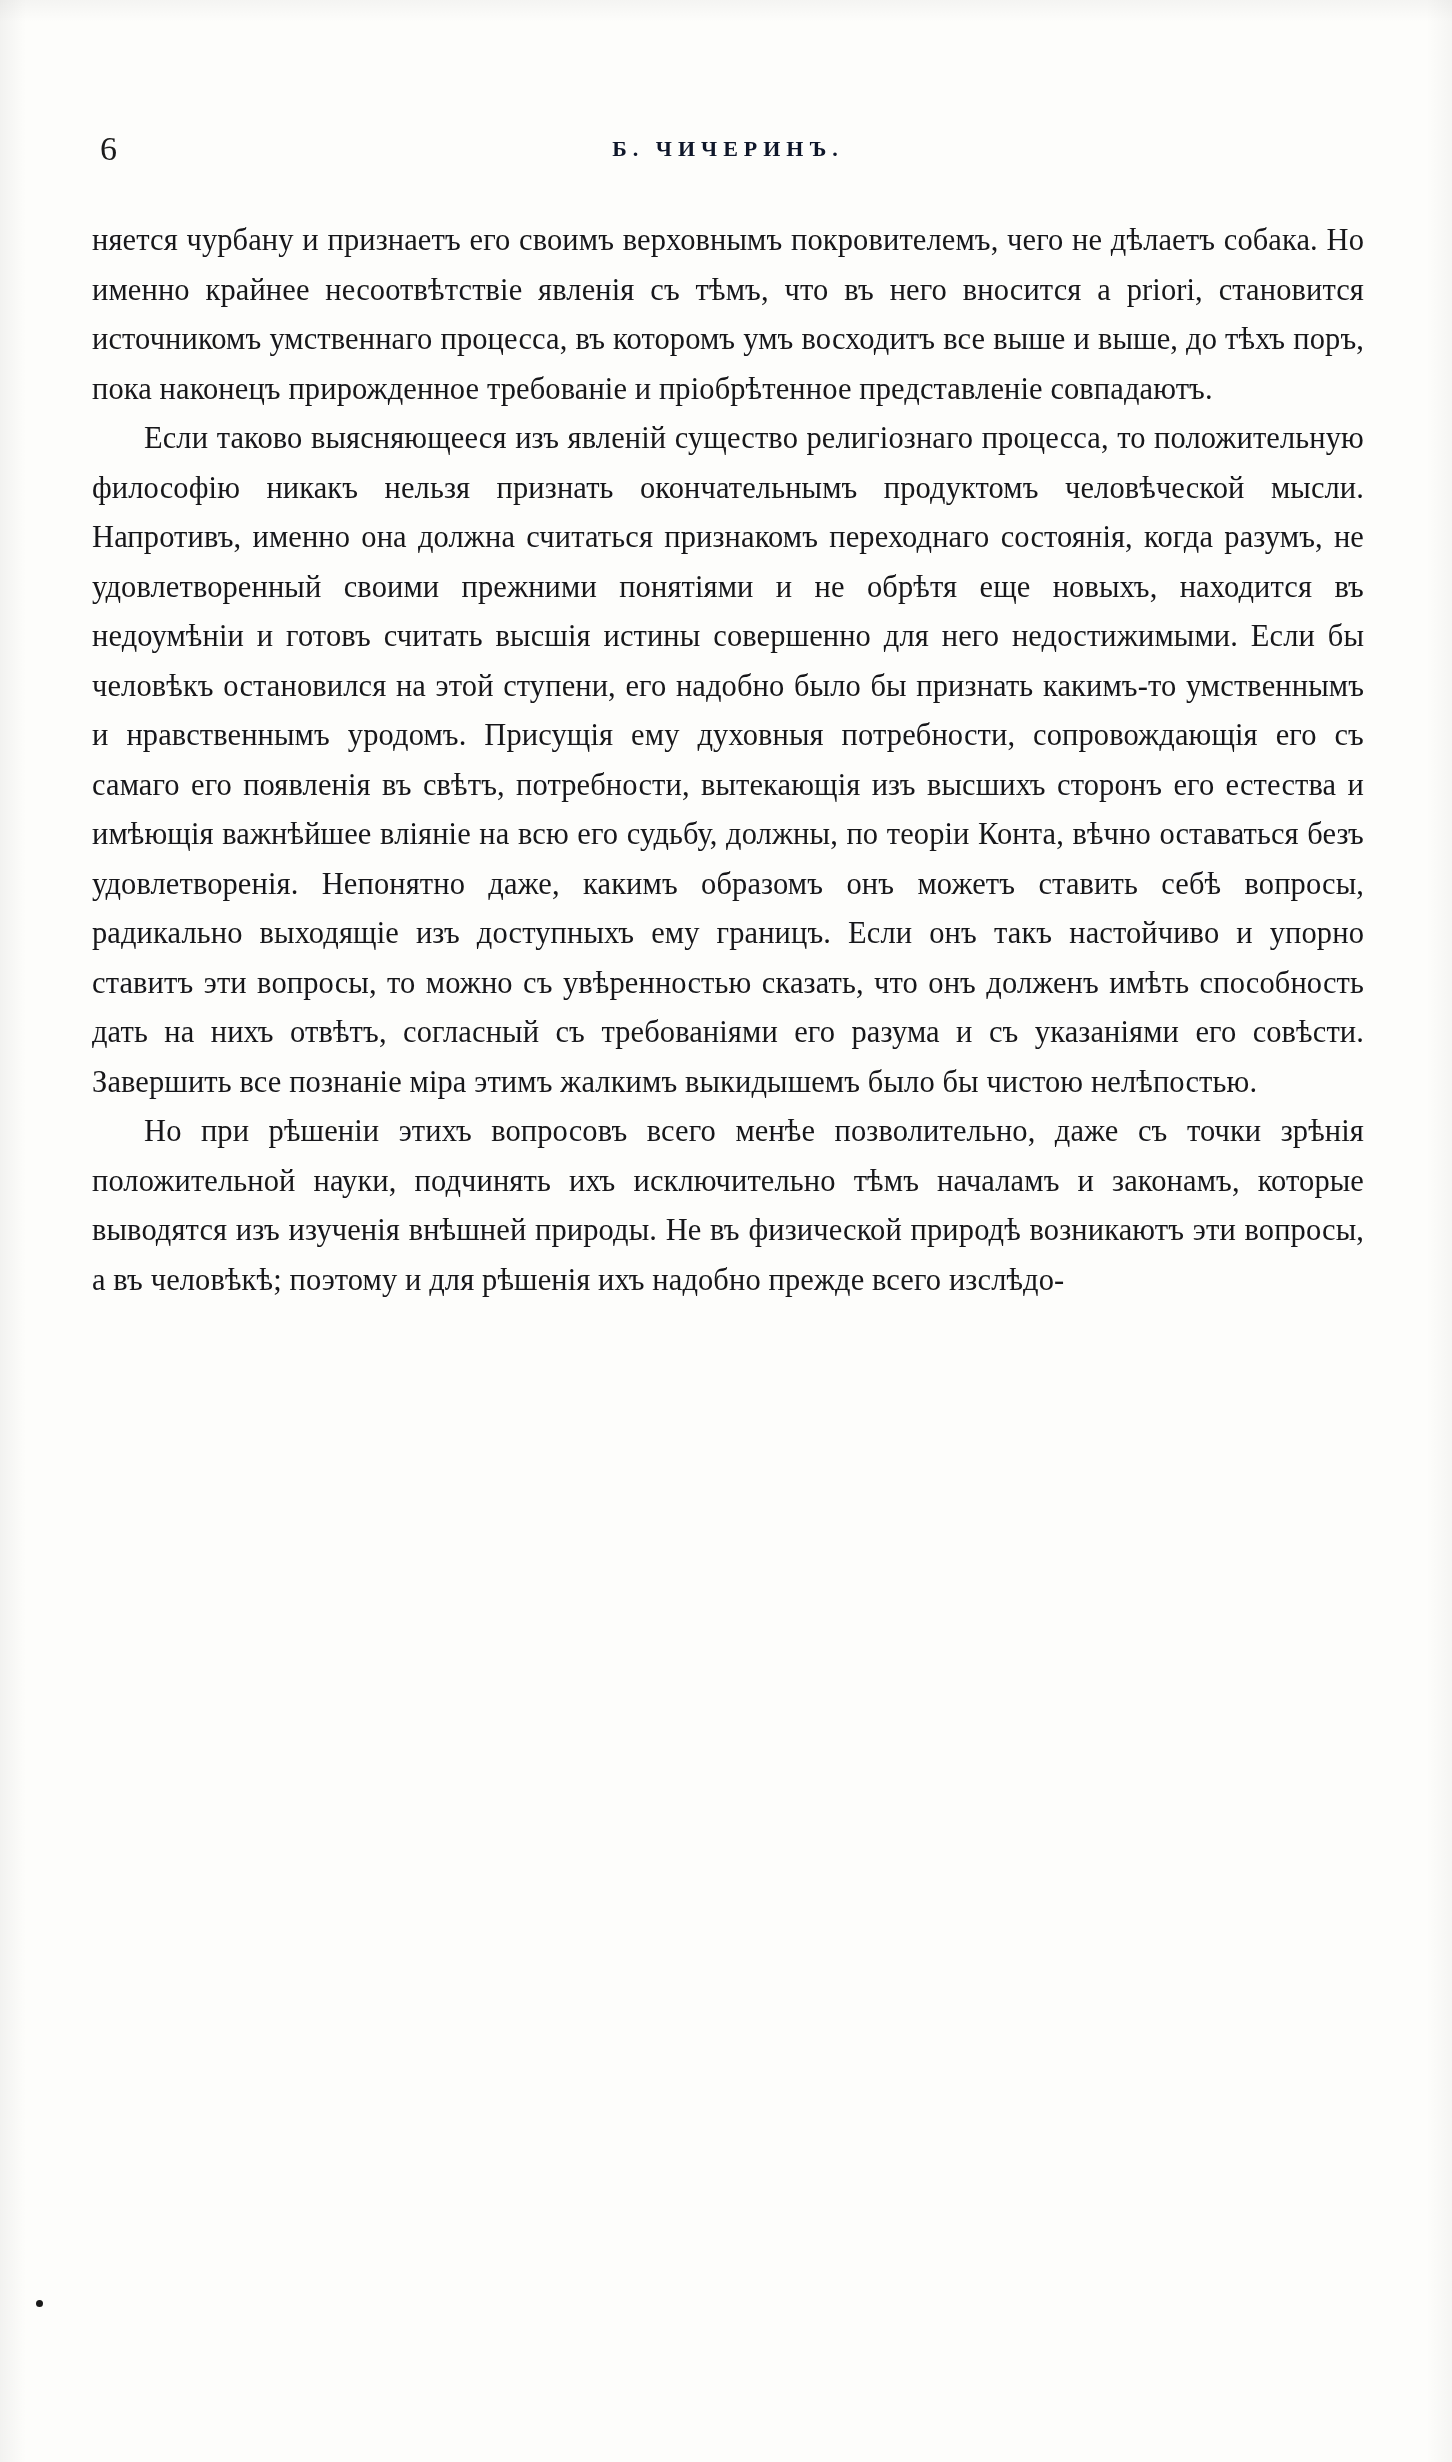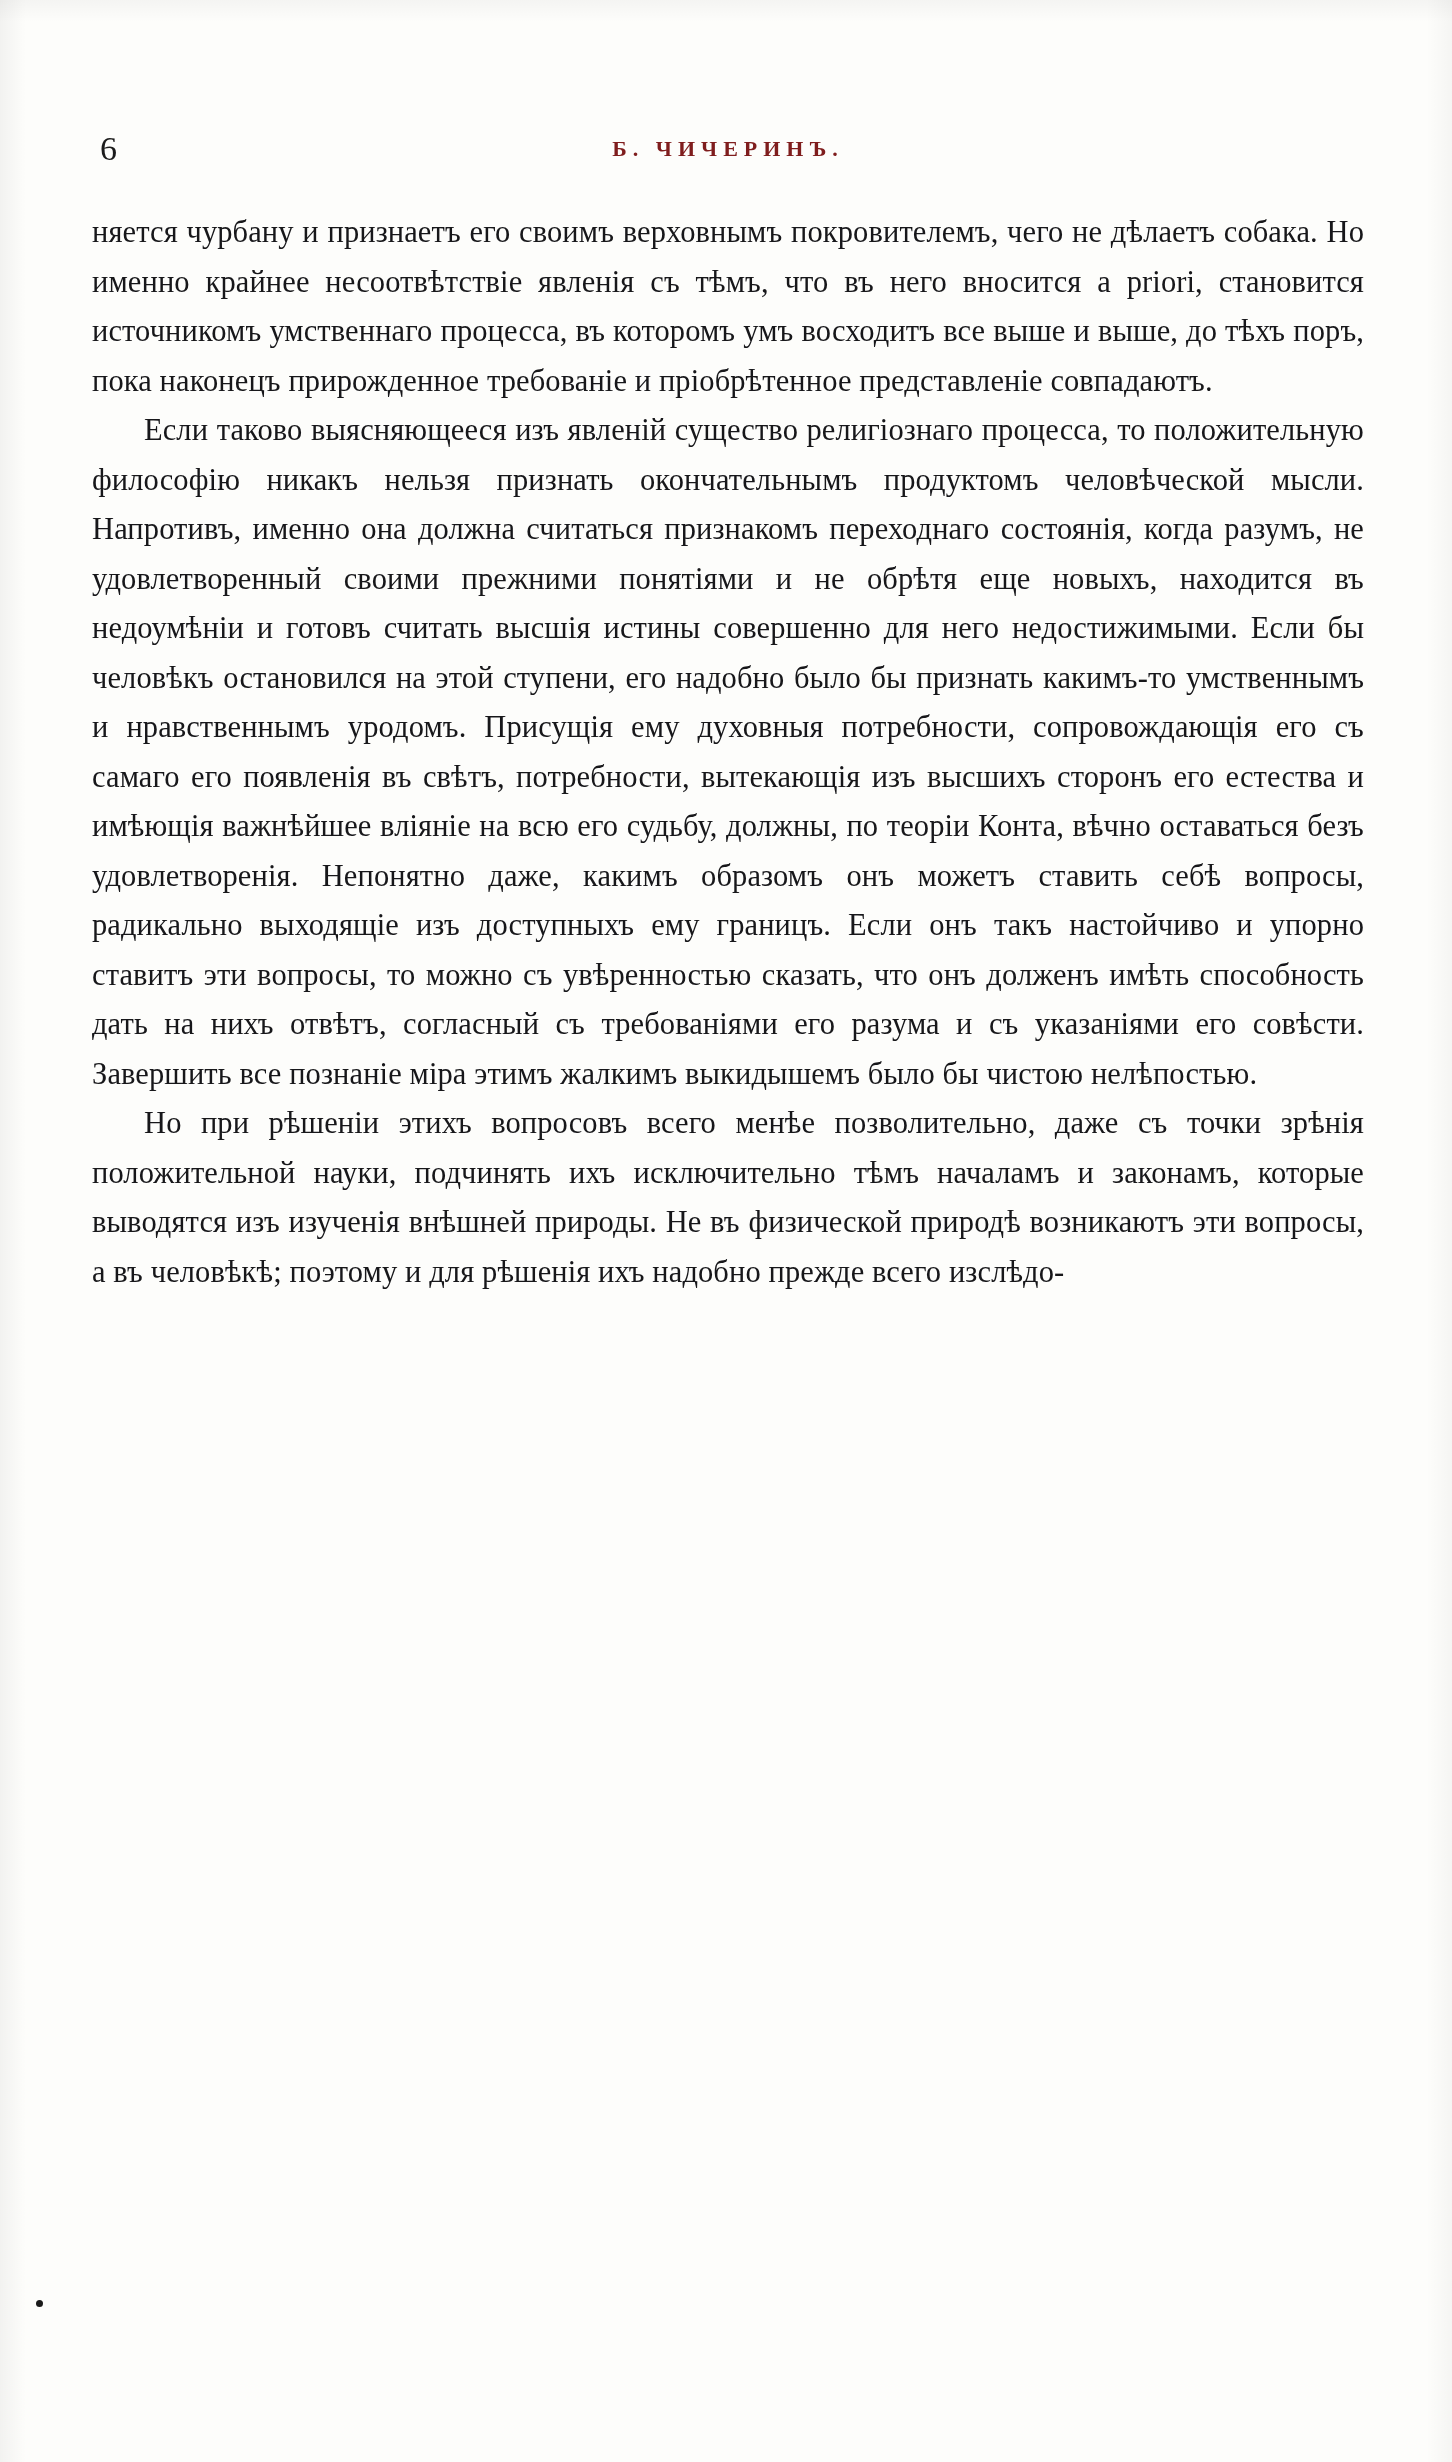--- a/index.html
+++ b/index.html
@@ -41,24 +41,24 @@
   .running-head {
     position: absolute;
     left: 0;
     right: 0;
     top: 16px;
     text-align: center;
     font-size: 22px;
     font-weight: bold;
     letter-spacing: 6px;
     font-family: "Liberation Serif", serif;
-    color: #7f1d1d;
+    color: #0f172a;
   }
   .body-text {
-    margin-top: 18px;
+    margin-top: 26px;
   }
   p.para {
     margin: 0 0 0 0;
     font-size: 30.5px;
     line-height: 49.5px;
     text-align: justify;
     text-justify: inter-word;
     color: #17171a;
     font-family: "Liberation Serif", serif;
     letter-spacing: 0.1px;

